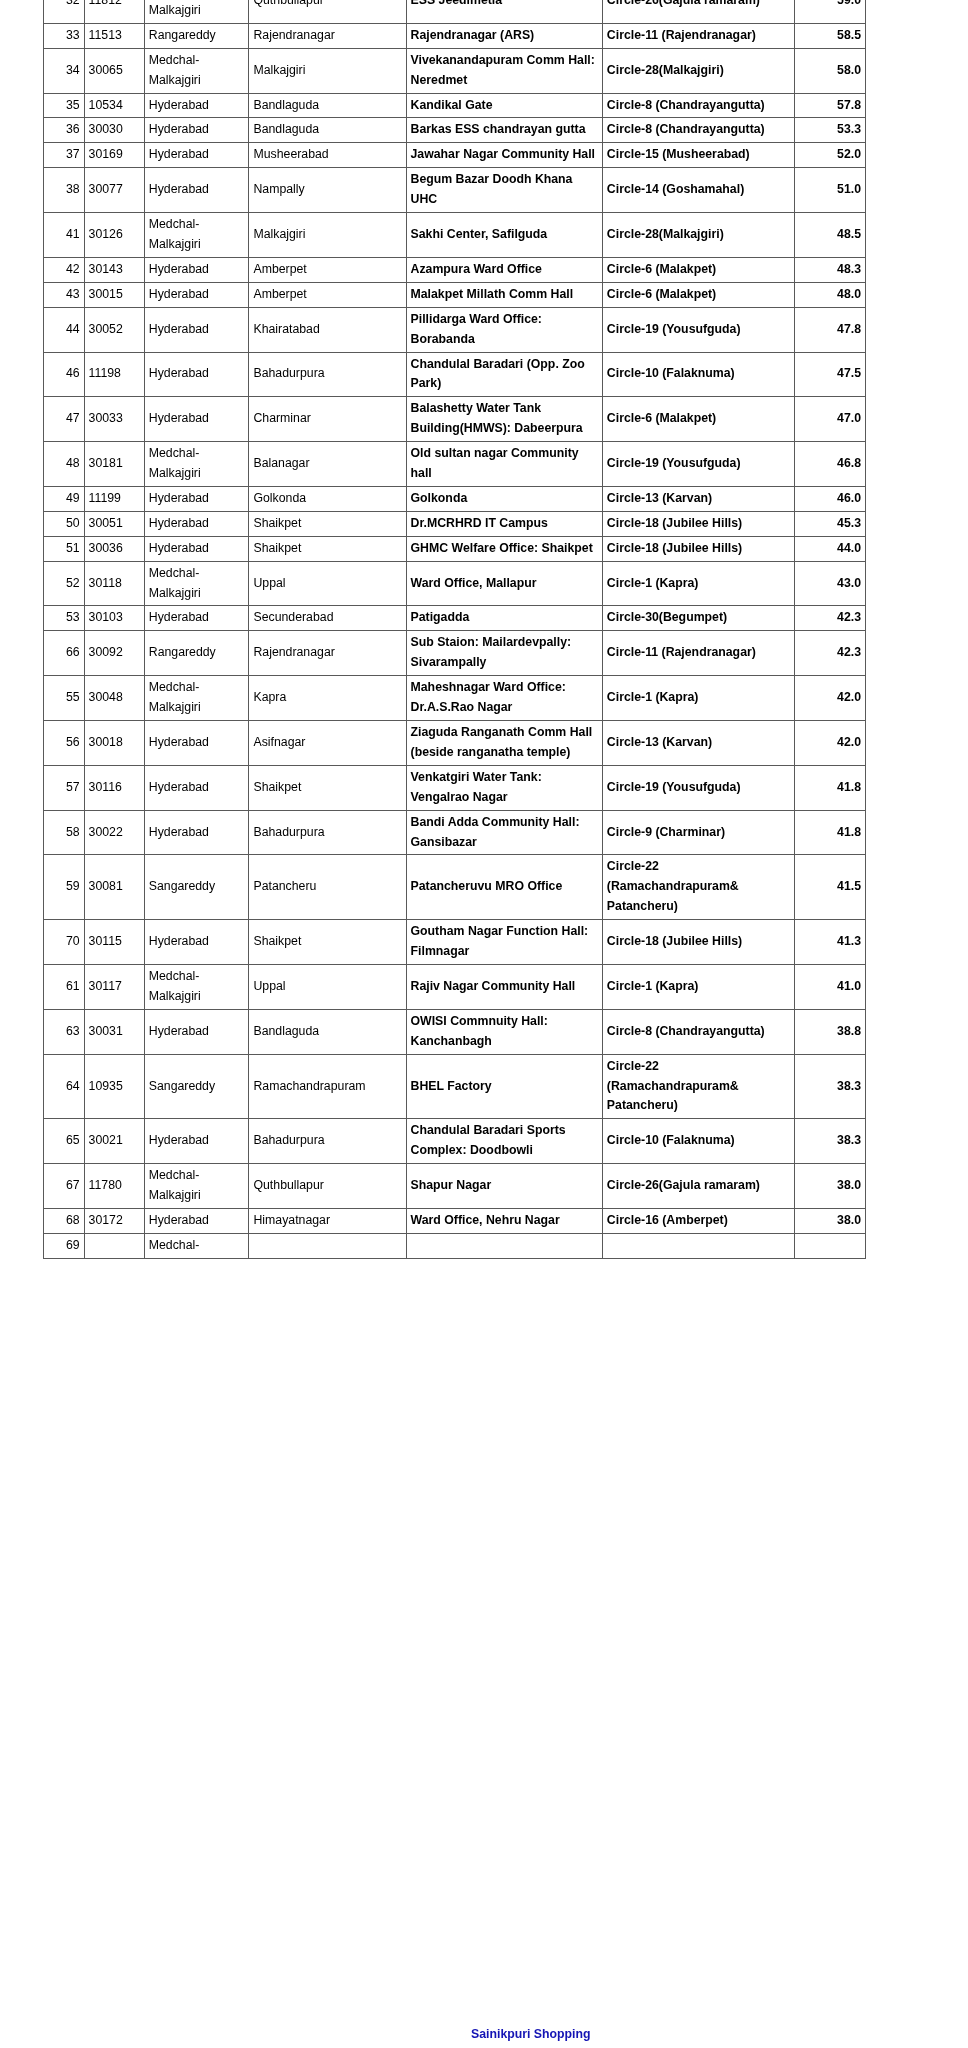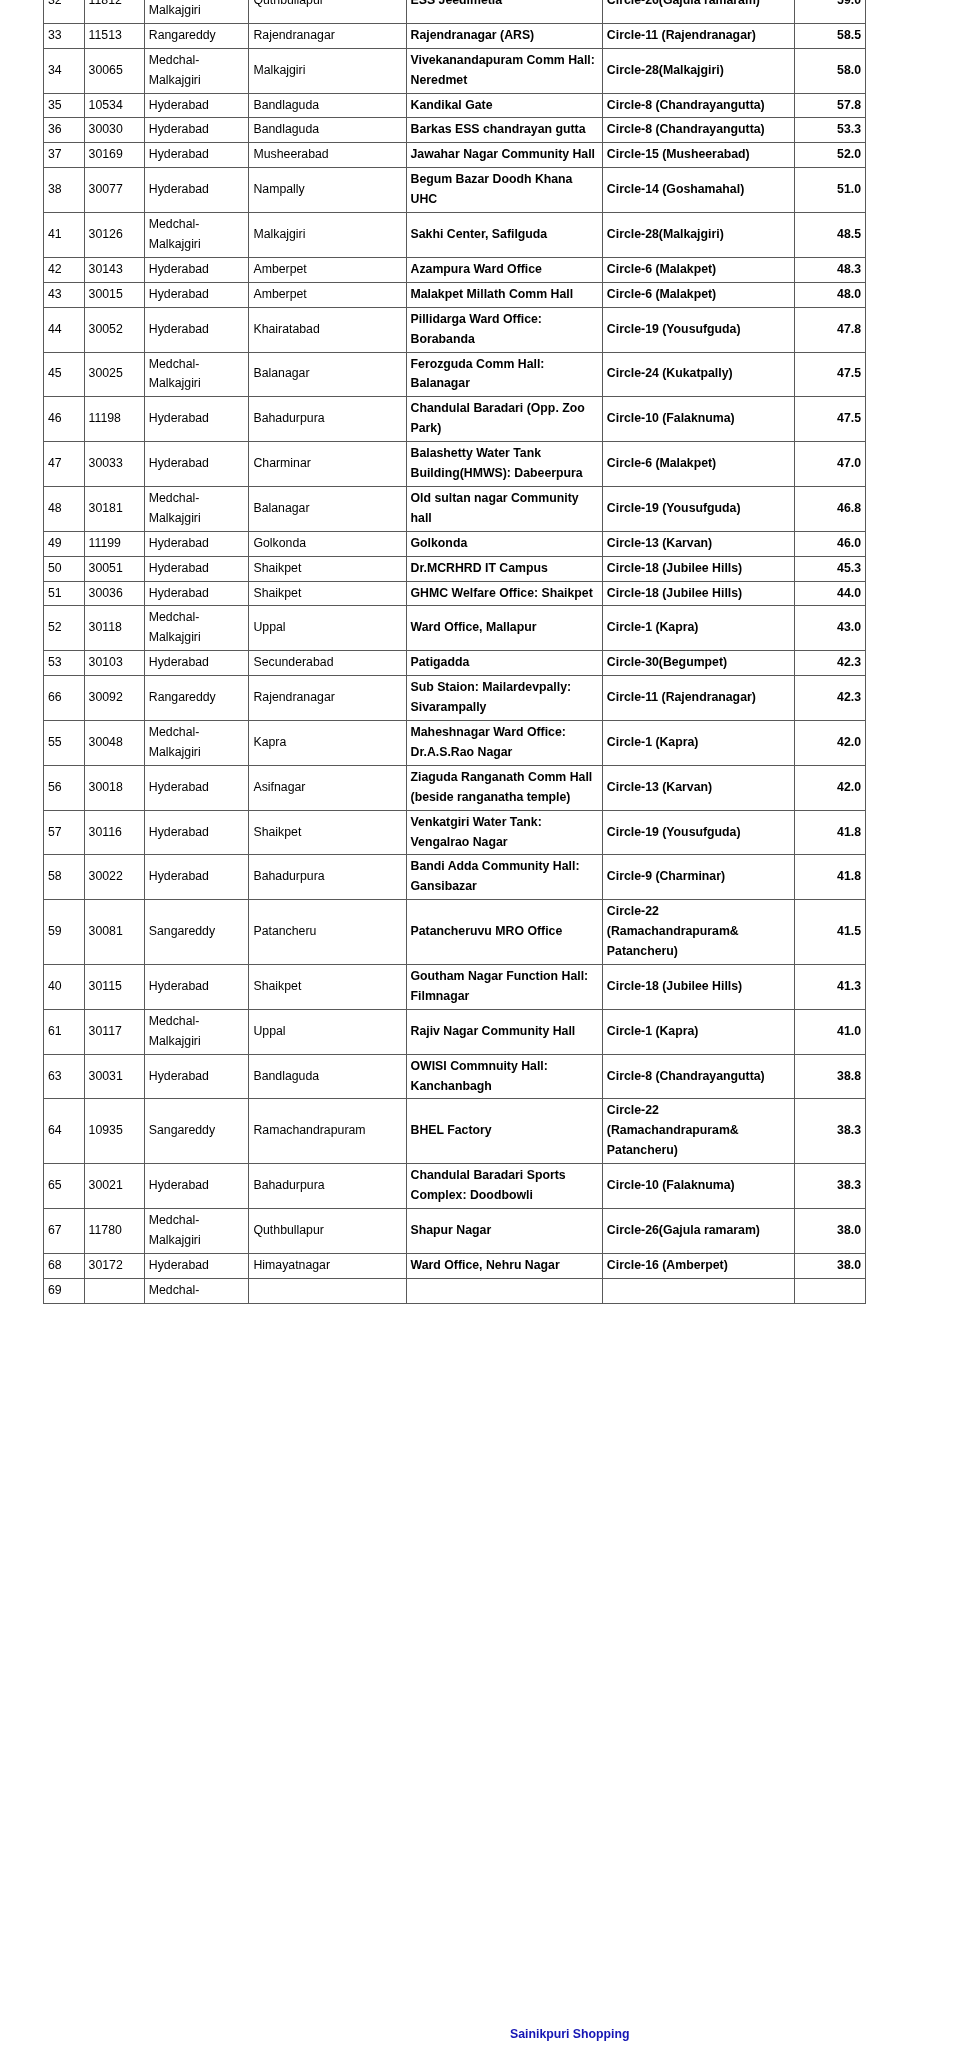--- a/index.html
+++ b/index.html
@@ -50,21 +50,21 @@
   
   col.c-sno      { width: 31px; }
   col.c-code     { width: 46px; }
   col.c-district { width: 80px; }
   col.c-mandal   { width: 120px; }
   col.c-location { width: 150px; }
   col.c-circle   { width: 147px; }
   col.c-value    { width: 54px; }
 
   td.sno {
-    text-align: left;
+    text-align: right;
     font-size: 12.3px;
     color: #000000;
   }
   td.code {
     text-align: left;
     font-size: 12.3px;
     color: #000000;
   }
   td.district, td.mandal {
     text-align: left;
@@ -91,21 +91,20 @@
     width: 146px;
     height: 21px;
     overflow: hidden;
     color: #1414b4;
     font-weight: bold;
     font-size: 12.3px;
     font-family: "Liberation Sans", sans-serif;
     line-height: 1.62;
     background: transparent;
     pointer-events: none;
-    margin-left: 39px;
   }
   #bottom-fragment span { display: block; margin-top: -2px; }
   #left-gutter {
     position: absolute;
     left: 0; top: 0;
     width: 43px; height: 2048px;
     background: #ffffff;
   }
   #right-gutter {
     position: absolute;
@@ -224,29 +223,20 @@
           <tr>
             <td class="sno">44</td>
             <td class="code">30052</td>
             <td class="district">Hyderabad</td>
             <td class="mandal">Khairatabad</td>
             <td class="location">Pillidarga Ward Office: Borabanda</td>
             <td class="circle">Circle-19 (Yousufguda)</td>
             <td class="value">47.8</td>
           </tr>
           <tr>
-            <td class="sno">45</td>
-            <td class="code">30025</td>
-            <td class="district">Medchal-Malkajgiri</td>
-            <td class="mandal">Balanagar</td>
-            <td class="location">Ferozguda Comm Hall: Balanagar</td>
-            <td class="circle">Circle-24 (Kukatpally)</td>
-            <td class="value">47.5</td>
-          </tr>
-          <tr>
             <td class="sno">46</td>
             <td class="code">11198</td>
             <td class="district">Hyderabad</td>
             <td class="mandal">Bahadurpura</td>
             <td class="location">Chandulal Baradari (Opp. Zoo Park)</td>
             <td class="circle">Circle-10 (Falaknuma)</td>
             <td class="value">47.5</td>
           </tr>
           <tr>
             <td class="sno">47</td>
@@ -359,21 +349,21 @@
           <tr>
             <td class="sno">59</td>
             <td class="code">30081</td>
             <td class="district">Sangareddy</td>
             <td class="mandal">Patancheru</td>
             <td class="location">Patancheruvu MRO Office</td>
             <td class="circle">Circle-22 (Ramachandrapuram&amp; Patancheru)</td>
             <td class="value">41.5</td>
           </tr>
           <tr>
-            <td class="sno">40</td>
+            <td class="sno">70</td>
             <td class="code">30115</td>
             <td class="district">Hyderabad</td>
             <td class="mandal">Shaikpet</td>
             <td class="location">Goutham Nagar Function Hall: Filmnagar</td>
             <td class="circle">Circle-18 (Jubilee Hills)</td>
             <td class="value">41.3</td>
           </tr>
           <tr>
             <td class="sno">61</td>
             <td class="code">30117</td>

